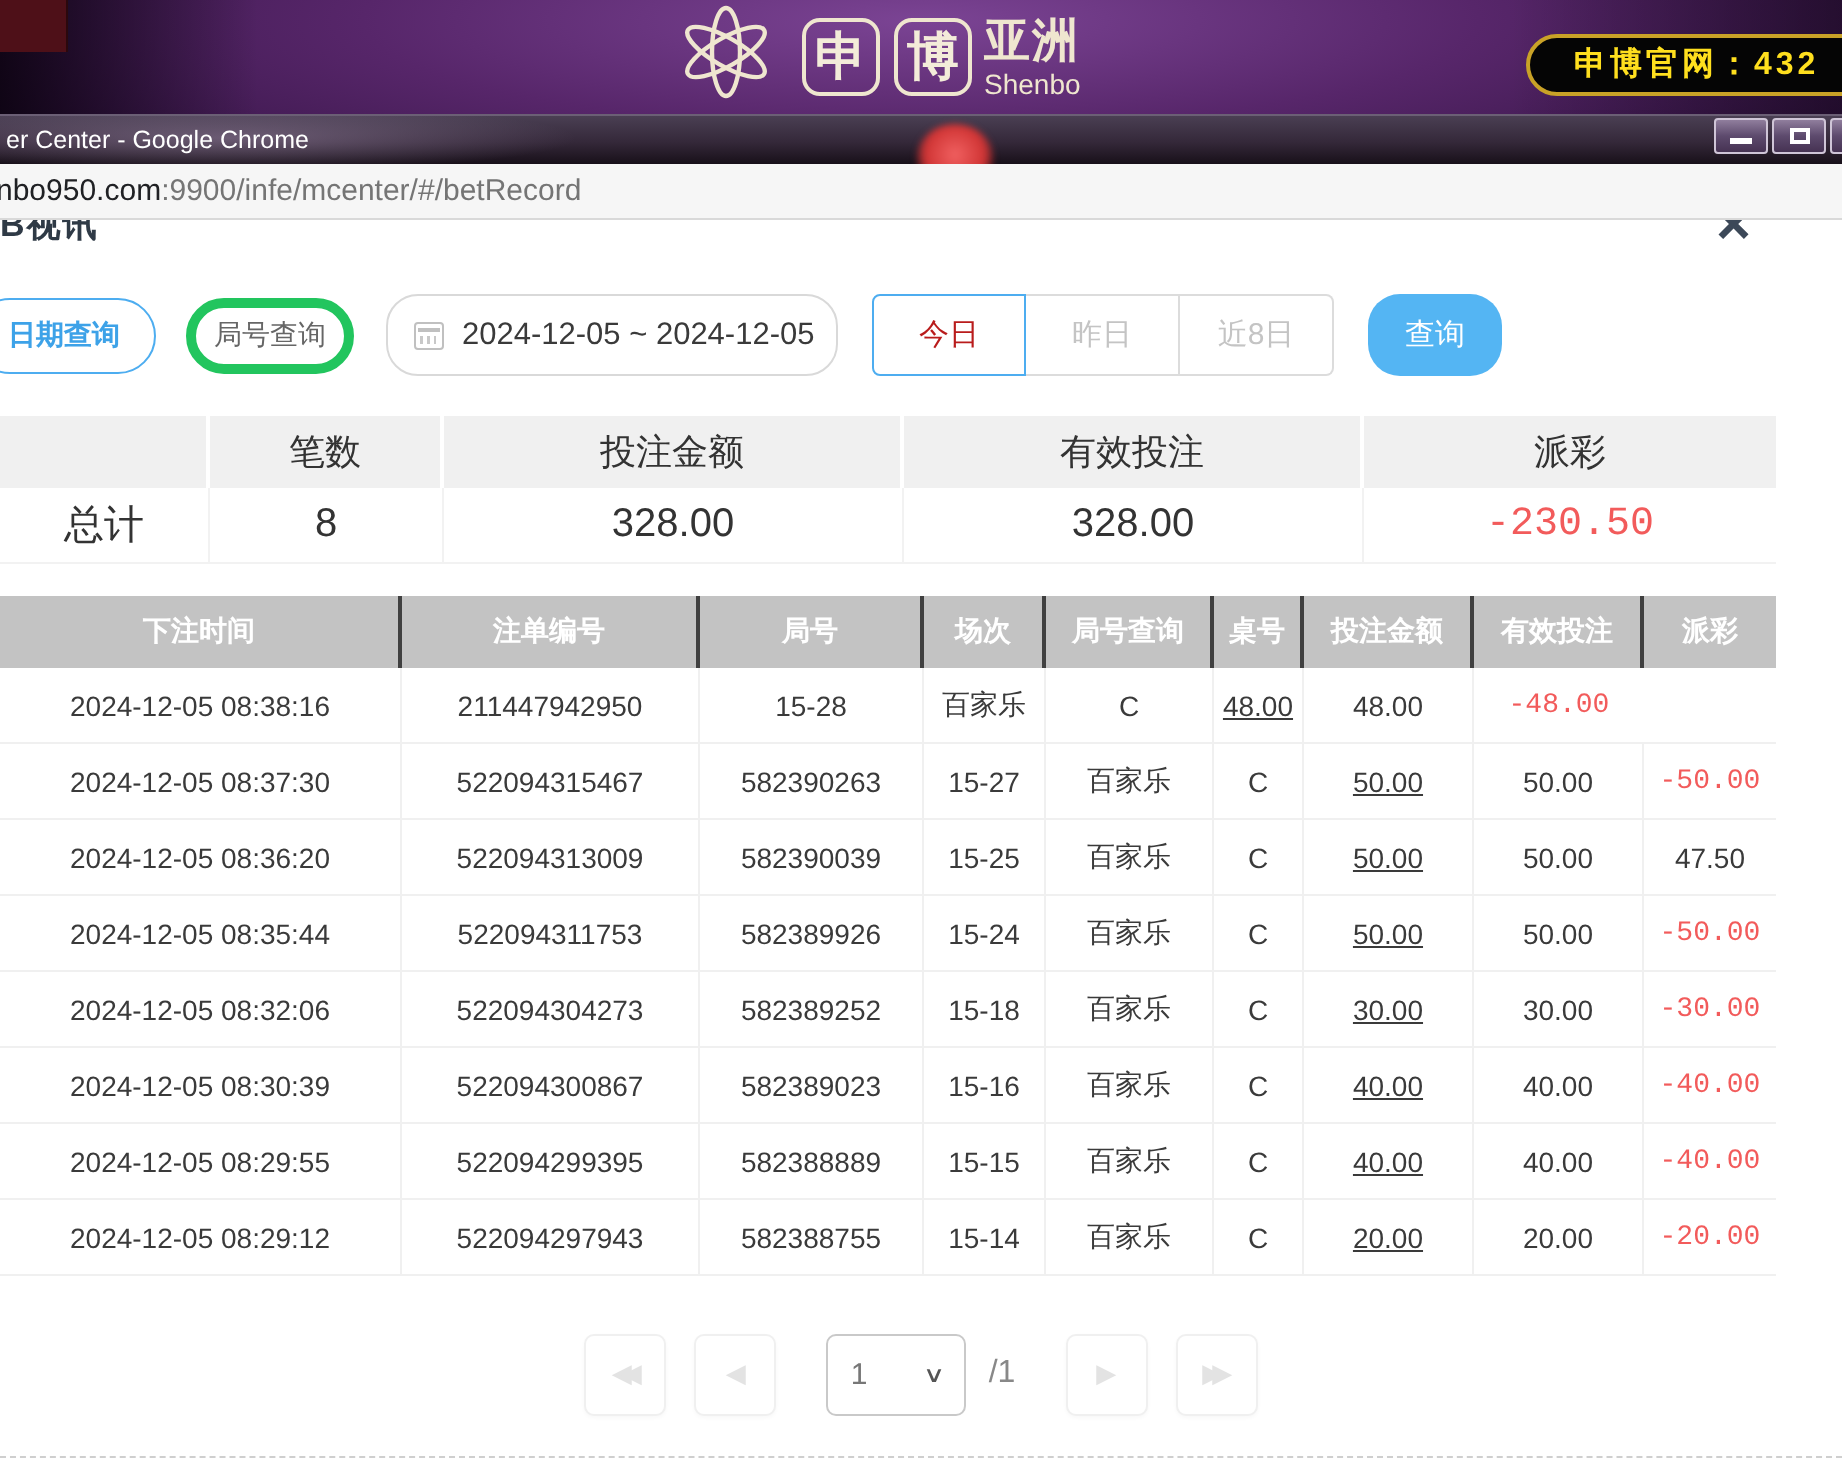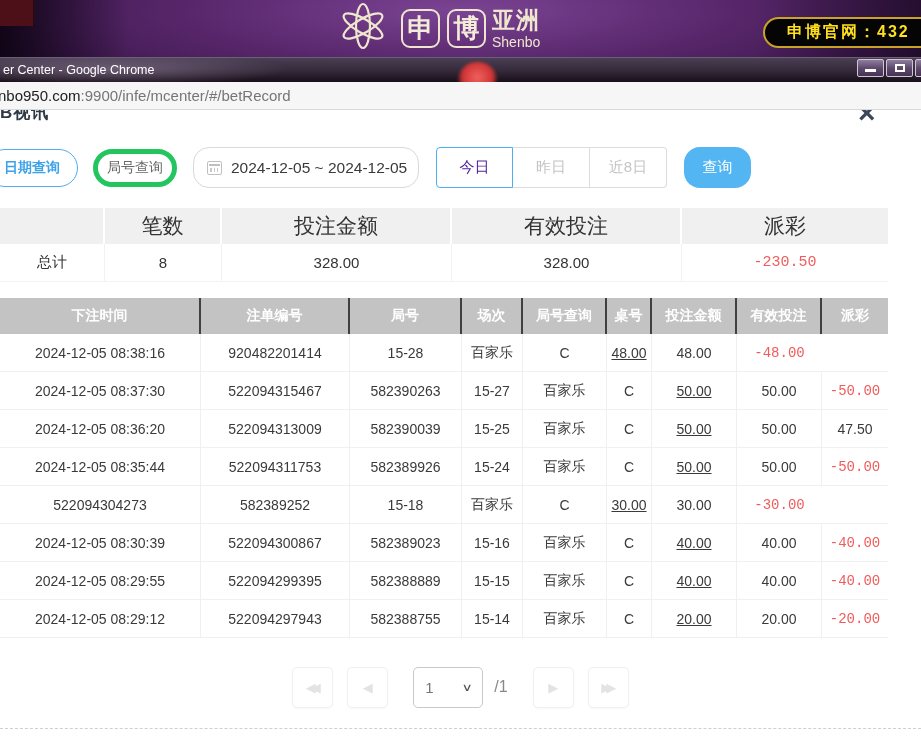--- a/index.html
+++ b/index.html
@@ -66,34 +66,34 @@
   .cal-icon { width:15px; height:14px; border:1.5px solid #c0c0c0; border-radius:2px; position:relative; margin-right:9px; }
   .cal-icon:before { content:""; position:absolute; left:1px; right:1px; top:2.5px; height:1.5px; background:#c0c0c0; }
   .cal-icon:after { content:""; position:absolute; left:2px; top:6px; width:8px; height:4px;
     background:repeating-linear-gradient(90deg,#c8c8c8 0 1.5px, transparent 1.5px 3.5px); }
   .date-text { font-size:15.5px; color:#3a3a3a; }
   .seg-group { position:absolute; left:436px; top:0; height:41px; display:flex; }
   .seg { width:77px; height:41px; border:1px solid #dcdcdc; border-left-width:0; background:#fff;
     display:flex; align-items:center; justify-content:center; font-size:15px; color:#c4c4c4; cursor:pointer; }
   .seg:first-child { border-left-width:1px; border-radius:4px 0 0 4px; }
   .seg:last-child { border-radius:0 4px 4px 0; }
-  .seg.active { border:1px solid #4dadf0; color:#4c1d95; }
+  .seg.active { border:1px solid #4dadf0; color:#b91c1c; }
   .btn-search { position:absolute; left:684px; top:0; width:67px; height:41px; background:#54b5f3; color:#fff;
     border:none; border-radius:16px; font-size:15px; cursor:pointer;
     display:flex; align-items:center; justify-content:center; font-family:inherit; }
 
   
   .summary { position:absolute; left:0; top:98px; width:888px; }
   .sum-head, .sum-row { display:grid; grid-template-columns:105px 117px 230px 230px 206px; }
   .sum-head { height:36px; }
   .sum-head > div { background:#f0f0f0; border-right:2px solid #fff; display:flex; align-items:center;
-    justify-content:center; font-size:21px; color:#333; }
+    justify-content:center; font-size:18px; color:#333; }
   .sum-head > div:last-child { border-right:none; }
   .sum-row { height:38px; border-bottom:1px solid #f2f2f2; }
-  .sum-row > div { display:flex; align-items:center; justify-content:center; font-size:15px; color:#333;
+  .sum-row > div { display:flex; align-items:center; justify-content:center; font-size:20px; color:#333;
     border-right:1px solid #f2f2f2; }
   .sum-row > div:last-child { border-right:none; }
 
   
   .bet-table { position:absolute; left:0; top:188px; width:888px; }
   .bt-head, .bt-row { display:grid; grid-template-columns:201px 149px 112px 61px 84px 45px 85px 85px 66px; }
   .bt-head { height:36px; }
   .bt-head > div { background:#c3c3c3; border-right:2px solid #404040; display:flex; align-items:center;
     justify-content:center; font-size:14px; color:#fff; font-weight:bold; }
   .bt-head > div:last-child { border-right:none; }
@@ -220,21 +220,21 @@
       <div>场次</div>
       <div>局号查询</div>
       <div>桌号</div>
       <div>投注金额</div>
       <div>有效投注</div>
       <div>派彩</div>
     </div>
     <div>
         <div class="bt-row">
       <div>2024-12-05 08:38:16</div>
-      <div>920482201414</div>
+      <div>211447942950</div>
       <div>15-28</div>
       <div>百家乐</div>
       <div>C</div>
       <div class="amt-link">48.00</div>
       <div>48.00</div>
       <div class="neg">-48.00</div>
     </div>
         <div class="bt-row">
       <div>2024-12-05 08:37:30</div>
       <div>522094315467</div>
@@ -262,20 +262,21 @@
       <div>522094311753</div>
       <div>582389926</div>
       <div>15-24</div>
       <div>百家乐</div>
       <div>C</div>
       <div class="amt-link">50.00</div>
       <div>50.00</div>
       <div class="neg">-50.00</div>
     </div>
         <div class="bt-row">
+      <div>2024-12-05 08:32:06</div>
       <div>522094304273</div>
       <div>582389252</div>
       <div>15-18</div>
       <div>百家乐</div>
       <div>C</div>
       <div class="amt-link">30.00</div>
       <div>30.00</div>
       <div class="neg">-30.00</div>
     </div>
         <div class="bt-row">

